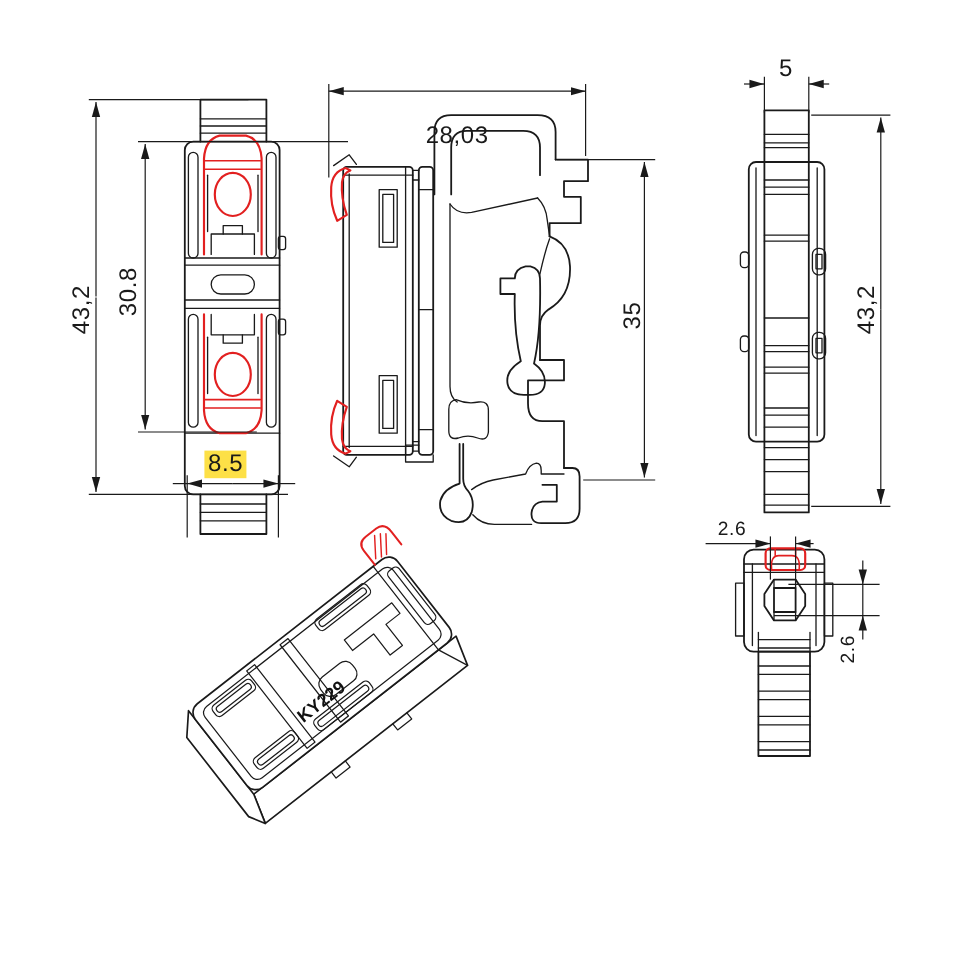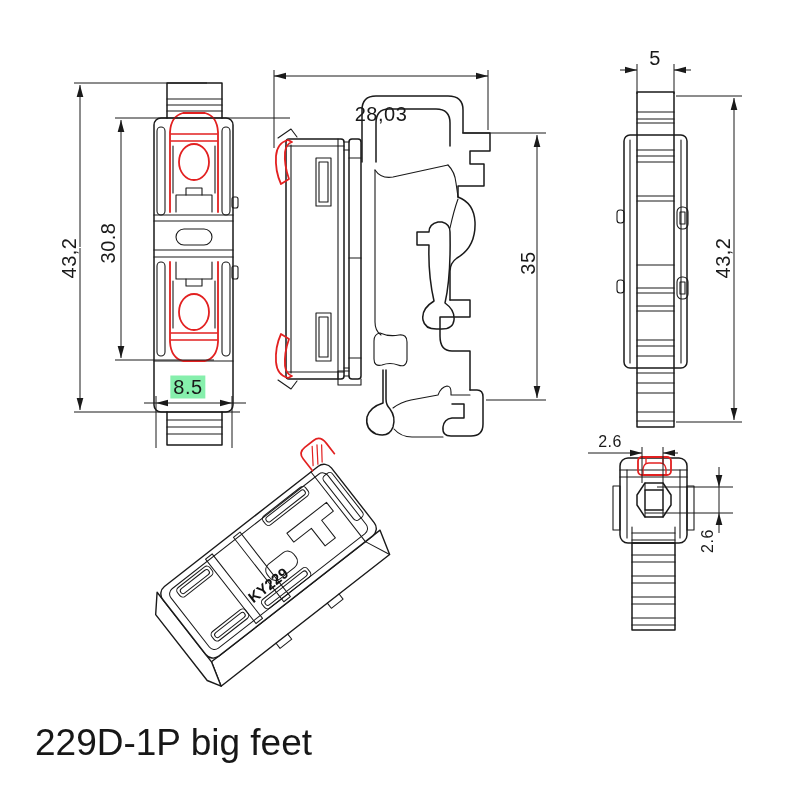--- a/index.html
+++ b/index.html
@@ -12,21 +12,21 @@
   .r  { fill:none; stroke:#e22020; stroke-width:1.8; stroke-linejoin:round; stroke-linecap:round; }
   .r2 { fill:none; stroke:#e22020; stroke-width:1.3; stroke-linejoin:round; stroke-linecap:round; }
   .d  { fill:none; stroke:#1a1a1a; stroke-width:1; }
   .wf { fill:#ffffff; stroke:#1a1a1a; stroke-width:1.5; stroke-linejoin:round; }
   
   .dim { position:absolute; font-size:20px; color:#1a1a1a; white-space:nowrap;
          transform:translate(-50%,-50%); letter-spacing:0.5px; }
   .dim.rot { transform:translate(-50%,-50%) rotate(-90deg); }
   .dim.sm  { font-size:16px; }
   .dim.sm.rot { transform:translate(-50%,-50%) rotate(-90deg); }
-  .dim.masked { background:#86efac; padding:0 3px;text-align:center; }
+  .dim.masked { background:#fde047; padding:0 3px;text-align:center; }
   .marking { position:absolute; font-size:15px; font-weight:700; color:#111;
              white-space:nowrap; transform:translate(-50%,-50%) rotate(-38deg); letter-spacing:0px; }
   .caption { position:absolute; font-size:37px; color:#171717; white-space:nowrap; }
 </style>
 </head>
 <body>
 
 <div class="canvas">
 
 <svg width="800" height="800" viewBox="0 0 800 800">
@@ -296,15 +296,14 @@
 <div class="dim masked" style="left:188px; top:387px;">8.5</div>
 <div class="dim" style="left:381px; top:66px;margin-top:48px;">28,03</div>
 <div class="dim rot" style="left:528px; top:263px;">35</div>
 <div class="dim" style="left:655px; top:58px;">5</div>
 <div class="dim rot" style="left:723px; top:258px;">43,2</div>
 <div class="dim sm" style="left:610px; top:442px;">2.6</div>
 <div class="dim sm rot" style="left:708px; top:541px;">2.6</div>
 
 <div class="marking" style="left:268px; top:585px;">KY229</div>
 
-<div class="caption" style="left:35px;  top:722px;">229D-1P big feet</div>
 
 </div>
 
 </body></html>

